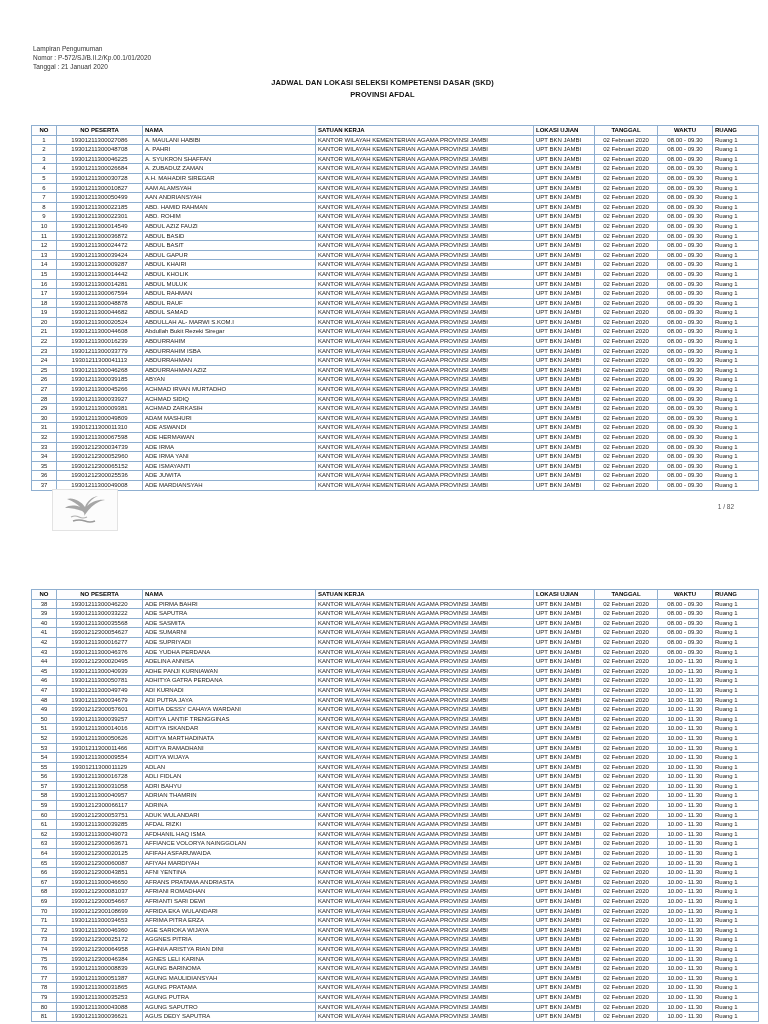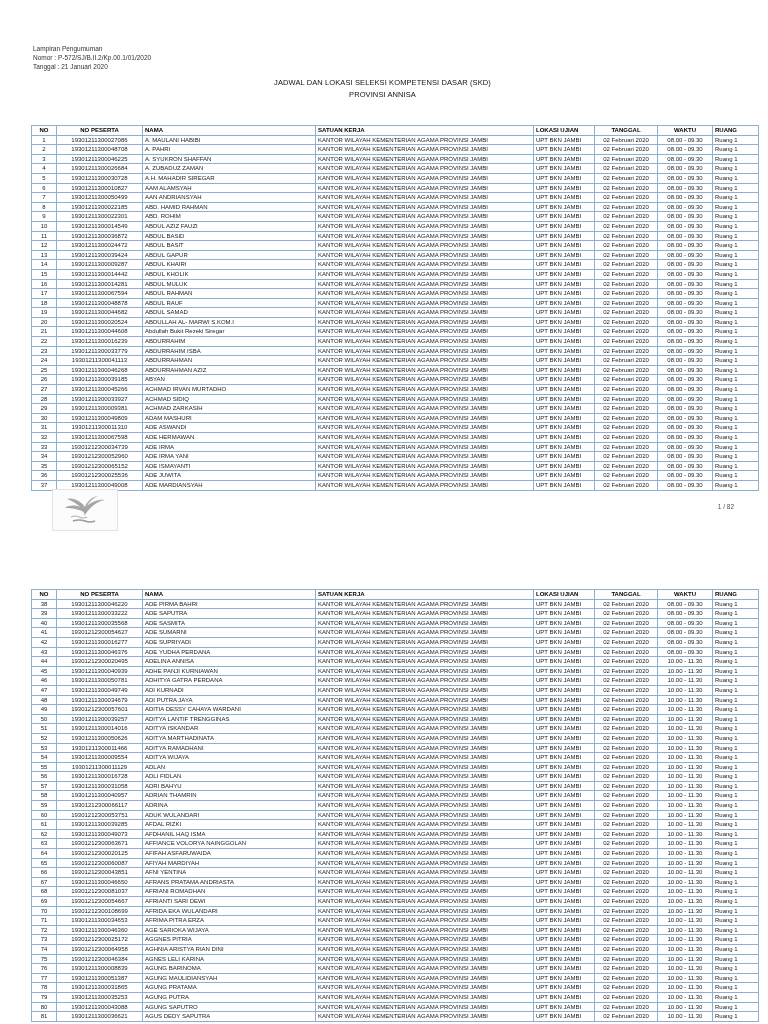--- a/index.html
+++ b/index.html
@@ -9,21 +9,21 @@
     font-family:"Liberation Sans", sans-serif;
     color:#1a1a1a;
     position:relative;
   }
   .meta {
     position:absolute; left:33px; top:44px;
     font-size:6.5px; line-height:9px; color:#333;
   }
   .title-block {
     position:absolute; left:31px; top:77px; width:703px;
-    text-align:center; font-weight:normal; font-size:7.5px; line-height:12px;
+    text-align:center; font-weight:bold; font-size:7.5px; line-height:12px;
     color:#111; letter-spacing:0.1px;
   }
   table.doc-table {
     position:absolute; left:31px;
     width:703px; border-collapse:collapse; table-layout:fixed;
     font-size:6px; color:#222;
   }
   #table-page-1 { top:125px; }
   #table-page-2 { top:589px; }
   .doc-table th, .doc-table td {
@@ -57,21 +57,21 @@
 
 <div>
   <div class="meta">
     <div>Lampiran Pengumuman</div>
     <div>Nomor : P-572/SJ/B.II.2/Kp.00.1/01/2020</div>
     <div>Tanggal : 21 Januari 2020</div>
   </div>
 
   <div class="title-block">
     <div>JADWAL DAN LOKASI SELEKSI KOMPETENSI DASAR (SKD)</div>
-    <div>PROVINSI ANNISA</div>
+    <div>PROVINSI AFDAL</div>
   </div>
 
   <table class="doc-table" id="table-page-1">
     <thead>
       <tr>
           <th class="c0">NO</th>
           <th class="c1">NO PESERTA</th>
           <th class="c2">NAMA</th>
           <th class="c3">SATUAN KERJA</th>
           <th class="c4">LOKASI UJIAN</th>

